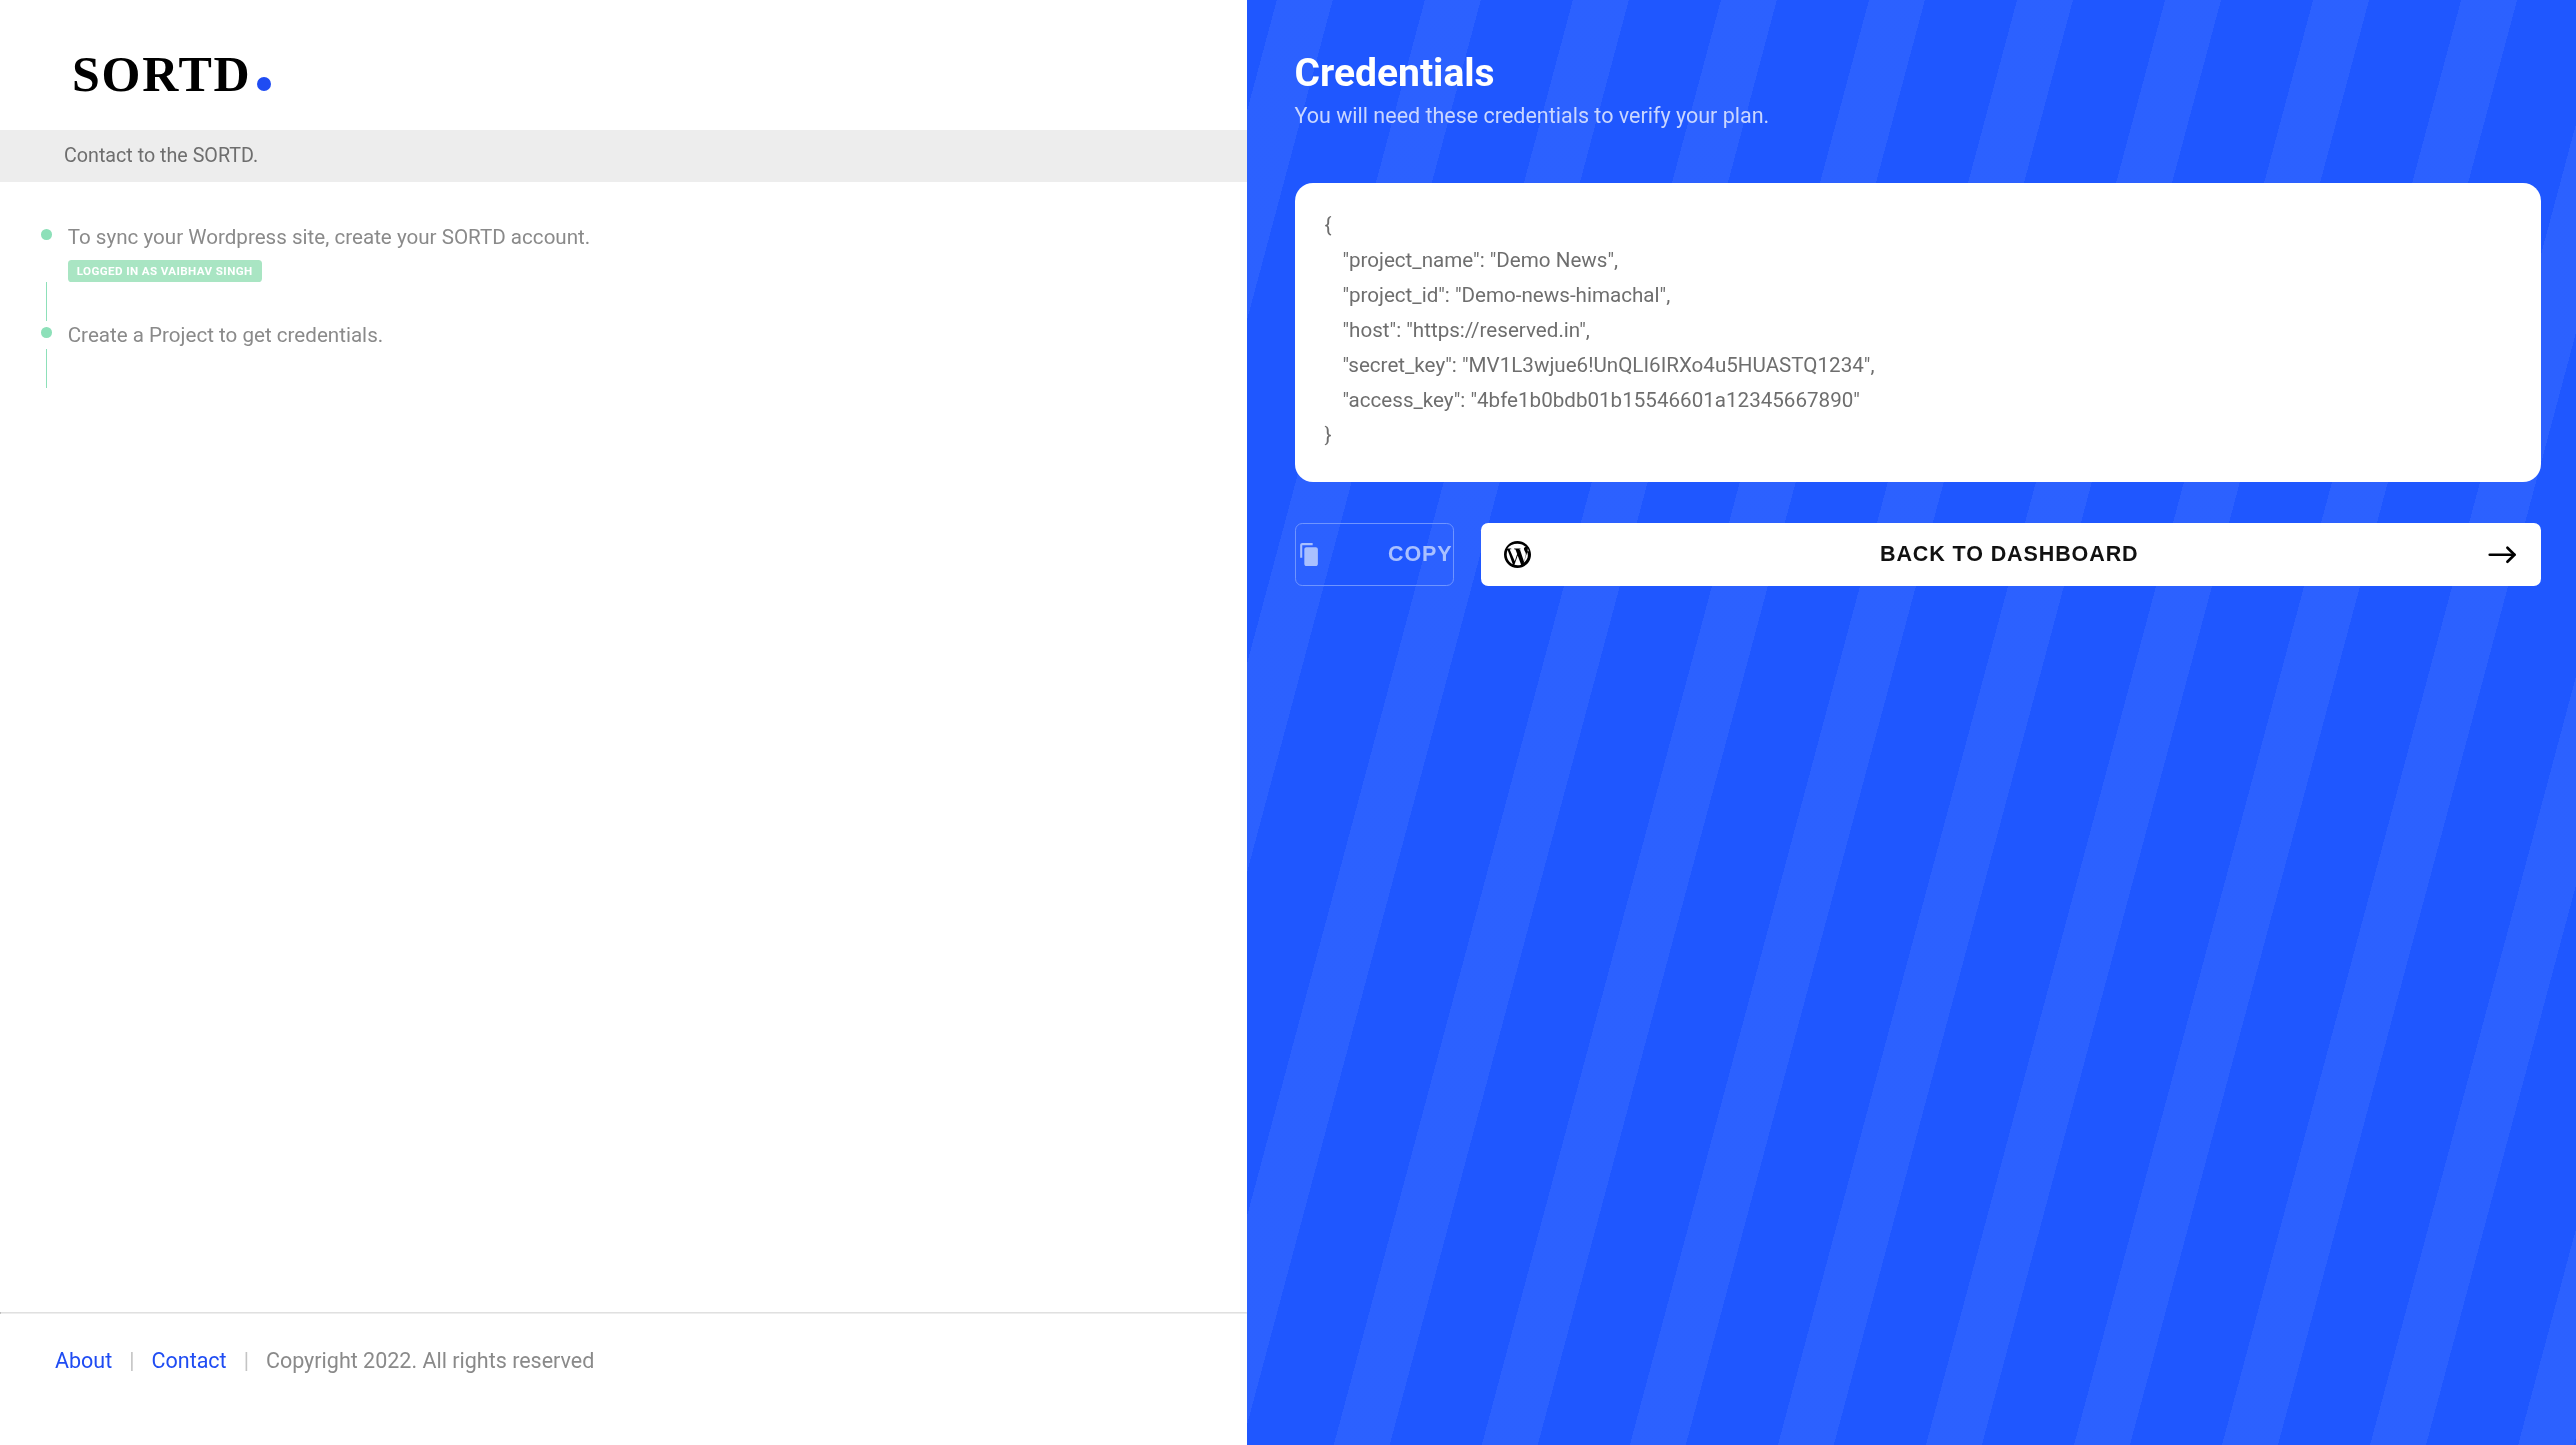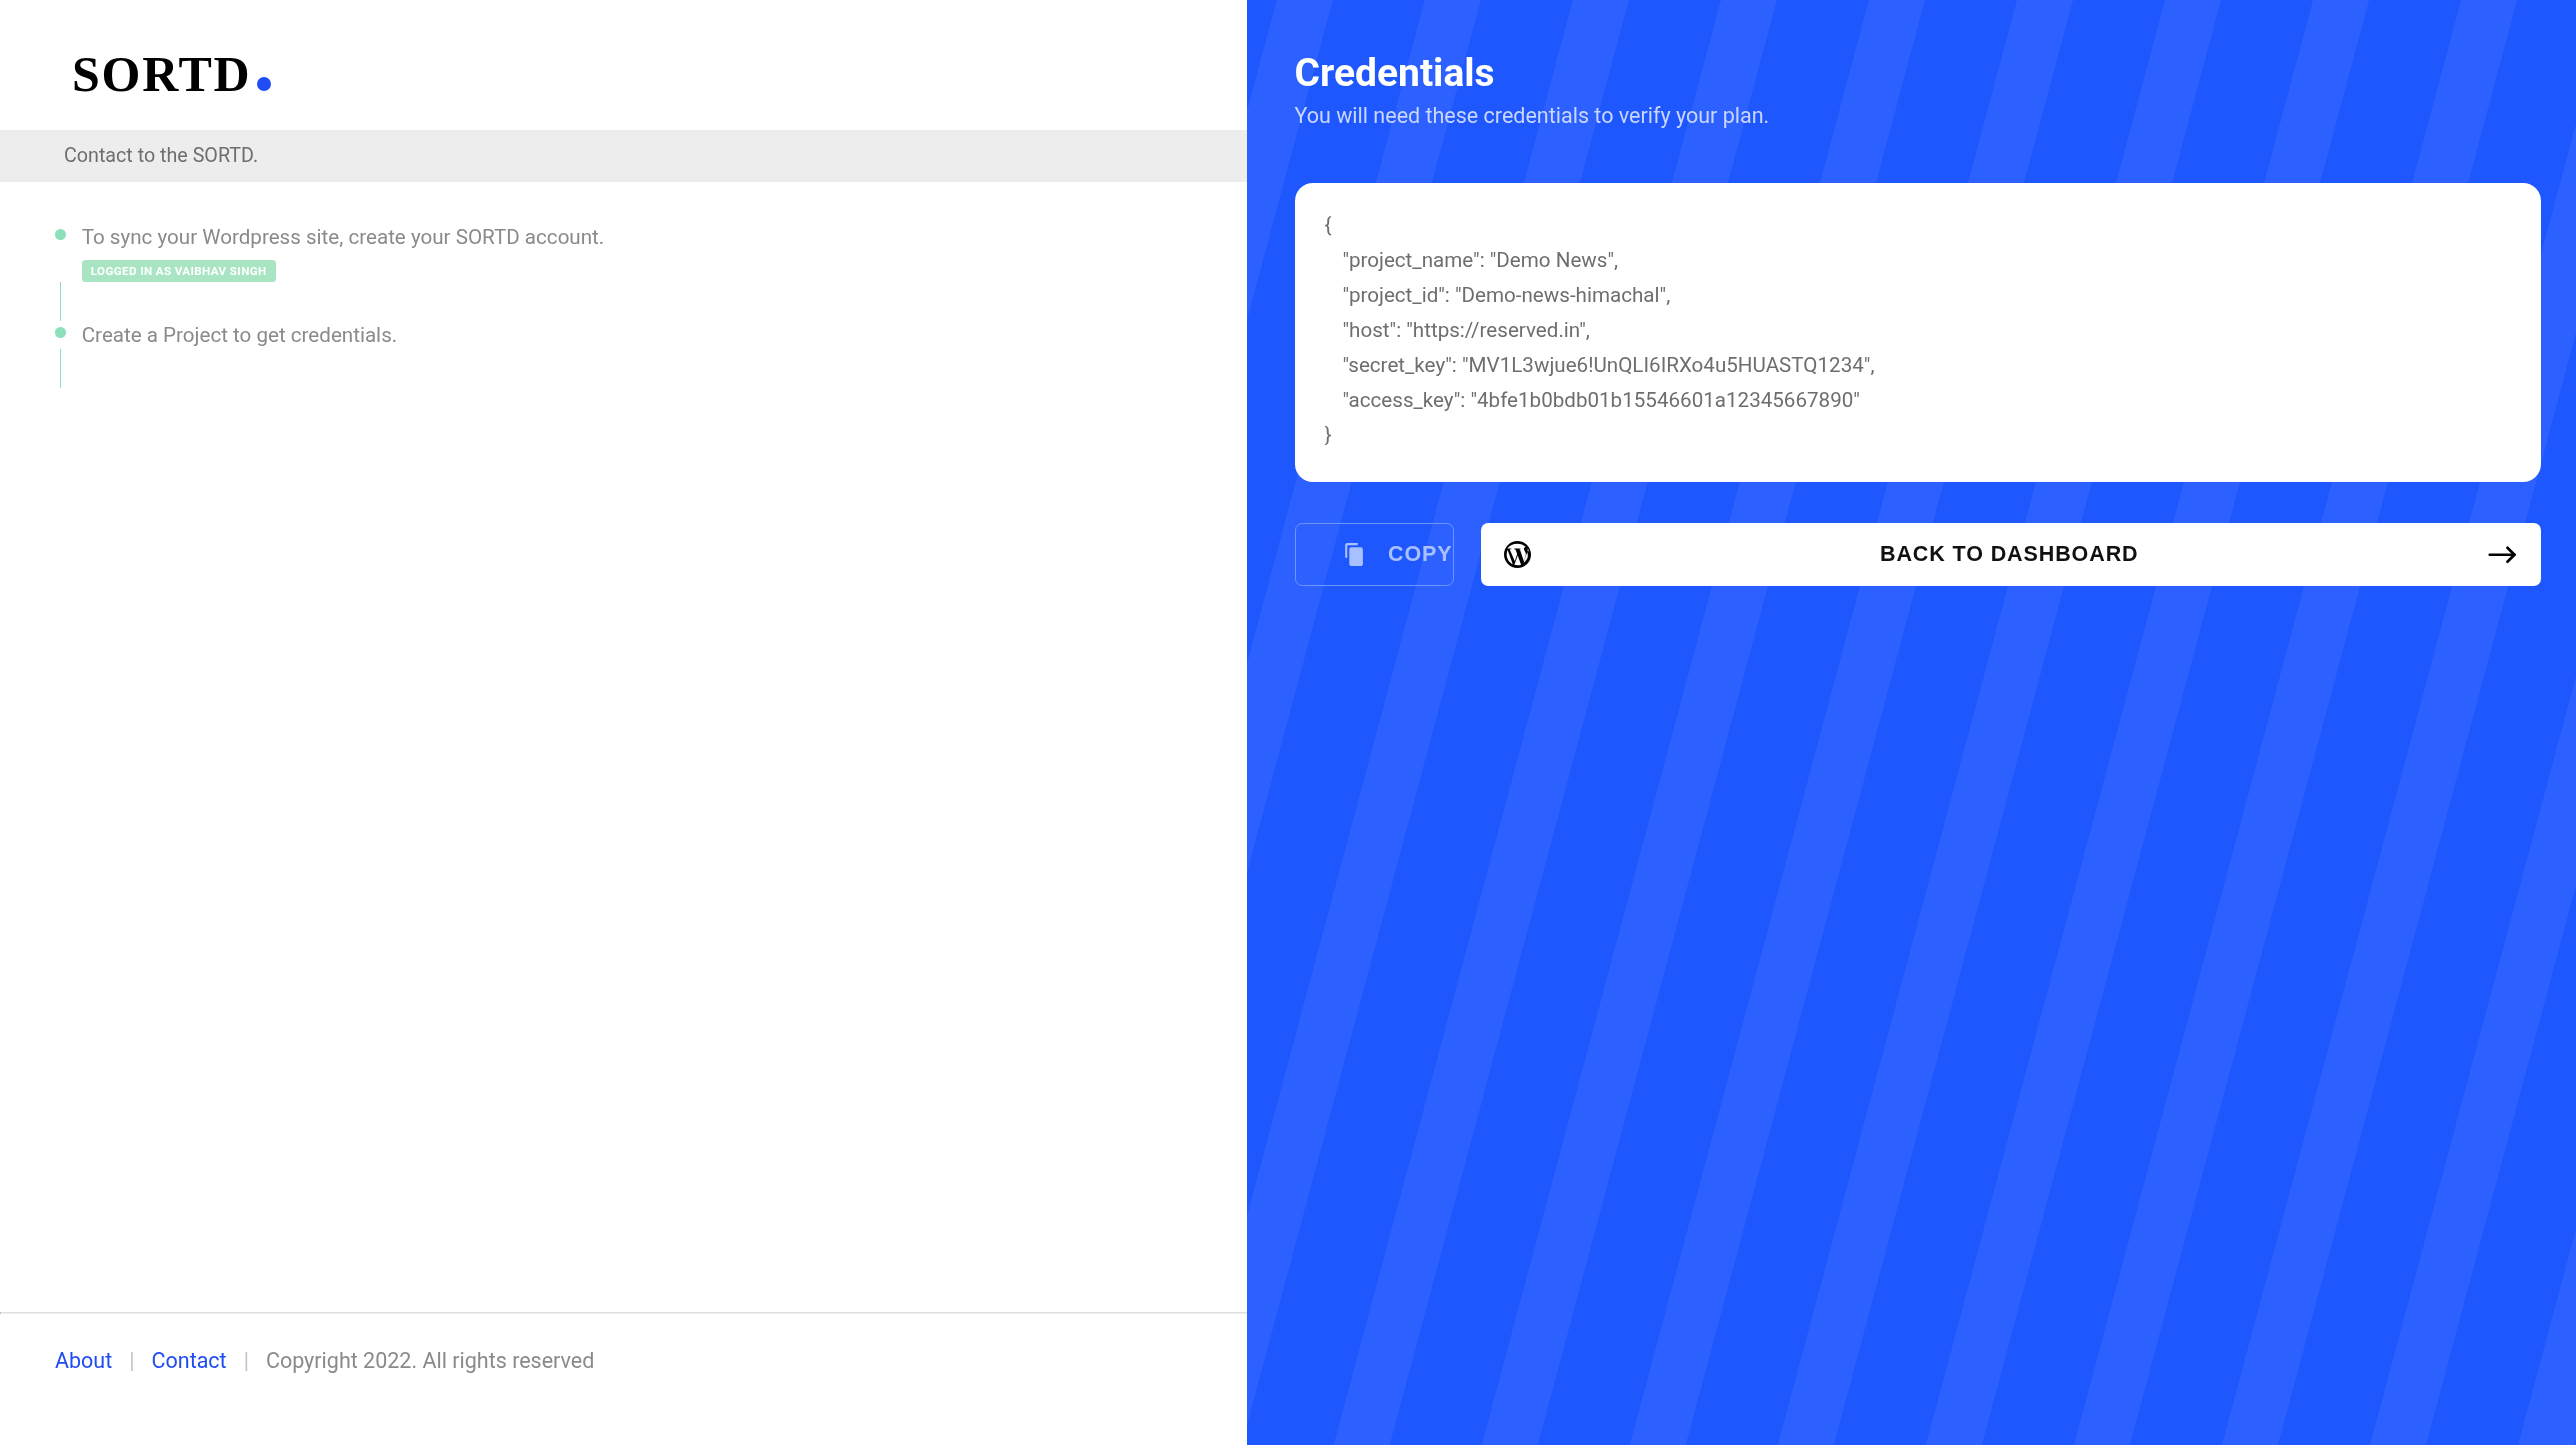--- a/index.html
+++ b/index.html
@@ -45,21 +45,21 @@
     margin-bottom: 3.6px;
   }
   .welcome-bar {
     background: #ededed;
     color: #6e6e6e;
     font-size: 19.7px;
     padding: 14.3px 0 14.3px 64px;
     width: 100%;
   }
   .steps {
-    padding: 41px 36px 0 55px;
+    padding: 41px 36px 0 41px;
   }
   .step {
     display: flex;
     align-items: flex-start;
     position: relative;
   }
   .step .dot {
     width: 10.7px;
     height: 10.7px;
     border-radius: 50%;
@@ -158,21 +158,21 @@
   }
   .cred-card .kv { padding-left: 18px; }
   .btn-row {
     display: flex;
     gap: 27px;
     margin-top: 41px;
   }
   .btn {
     display: flex;
     align-items: center;
-    justify-content: flex-end;
+    justify-content: space-between;
     gap: 21.5px;
     font-size: 21.5px;
     font-weight: 600;
     letter-spacing: 0.9px;
     border-radius: 7.2px;
     height: 63px;
     cursor: pointer;
     text-transform: uppercase;
   }
   .btn-copy {

